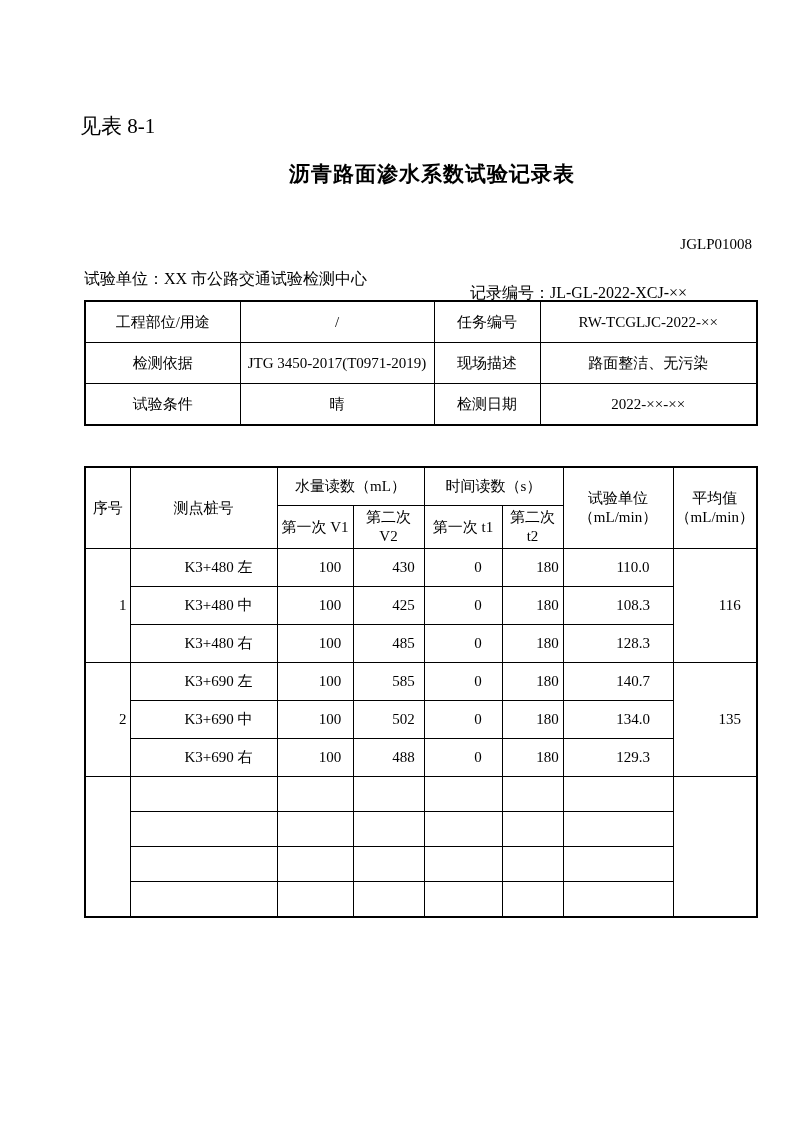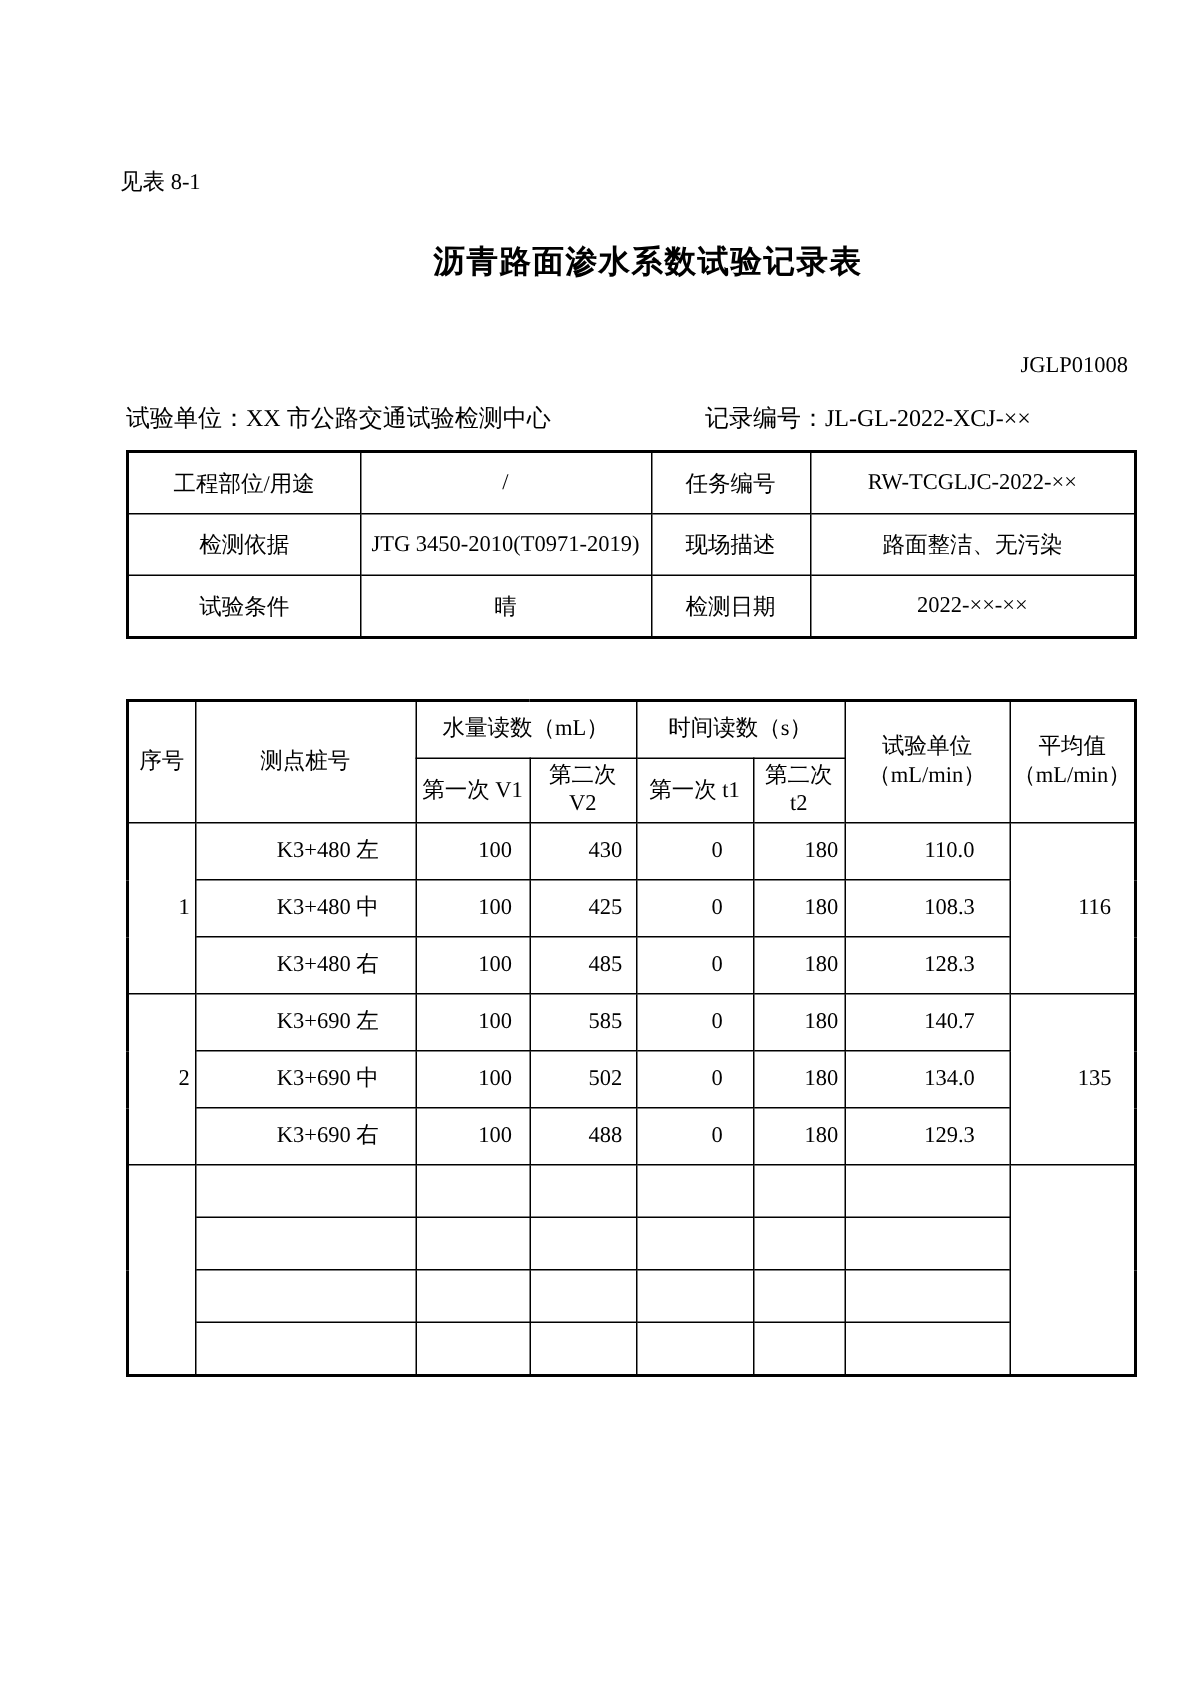--- a/index.html
+++ b/index.html
@@ -9,21 +9,21 @@
     height: 1131px;
     background: #ffffff;
     color: #000000;
     font-family: "Liberation Serif", "DejaVu Serif", serif;
     overflow: hidden;
   }
   .ref-label {
     position: absolute;
     left: 80px;
     top: 112px;
-    font-size: 15px;
+    font-size: 21px;
   }
   .doc-title {
     position: absolute;
     left: 72px;
     top: 160px;
     width: 720px;
     text-align: center;
     font-size: 21px;
     font-weight: 700;
     letter-spacing: 1px;
@@ -38,21 +38,21 @@
   .meta-line {
     position: absolute;
     top: 269px;
     left: 84px;
     width: 672px;
     font-size: 16px;
   }
   .meta-line .record-no {
     position: absolute;
     left: 386px;
-    top: 0;
+    top: 14px;
   }
   table {
     border-collapse: collapse;
     table-layout: fixed;
   }
   .info-table {
     position: absolute;
     top: 300px;
     left: 84px;
     width: 672px;
@@ -116,21 +116,21 @@
     </colgroup>
     <tbody>
       <tr>
         <td>工程部位/用途</td>
         <td>/</td>
         <td>任务编号</td>
         <td>RW-TCGLJC-2022-××</td>
       </tr>
       <tr>
         <td>检测依据</td>
-        <td>JTG 3450-2010(T0971-2019)</td>
+        <td>JTG 3450-2017(T0971-2019)</td>
         <td>现场描述</td>
         <td>路面整洁、无污染</td>
       </tr>
       <tr>
         <td>试验条件</td>
         <td>晴</td>
         <td>检测日期</td>
         <td>2022-××-××</td>
       </tr>
     </tbody>

